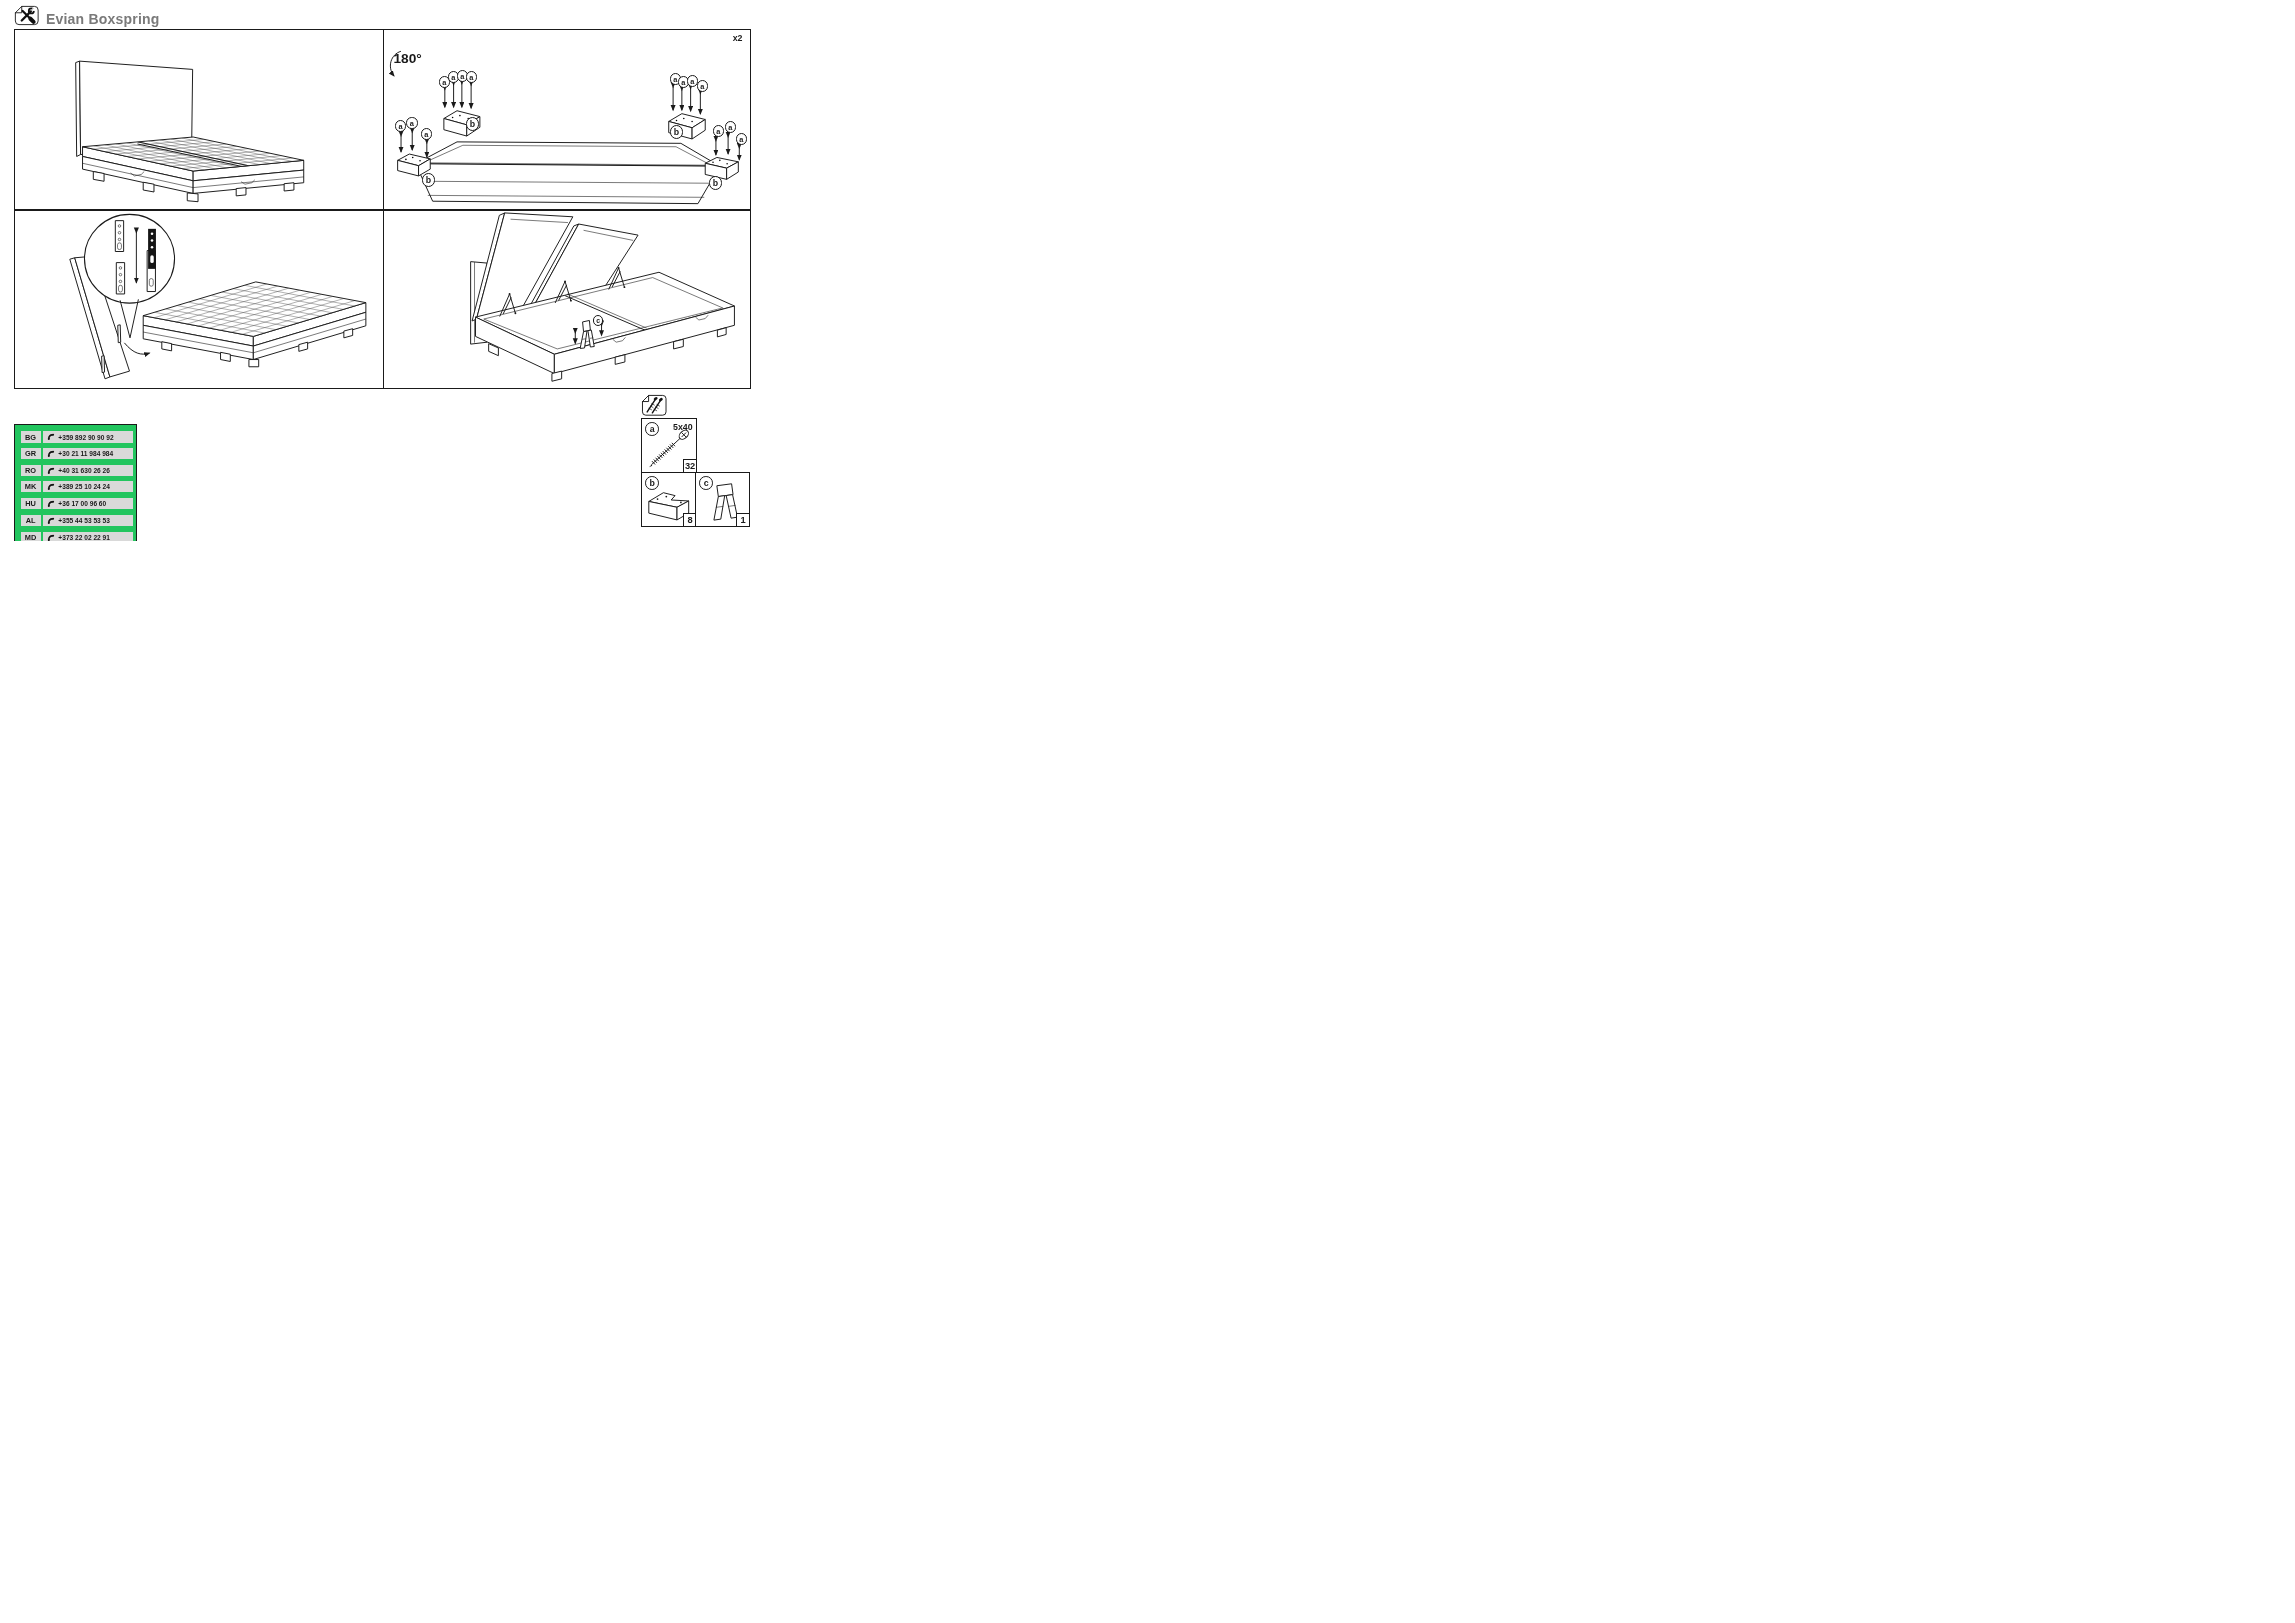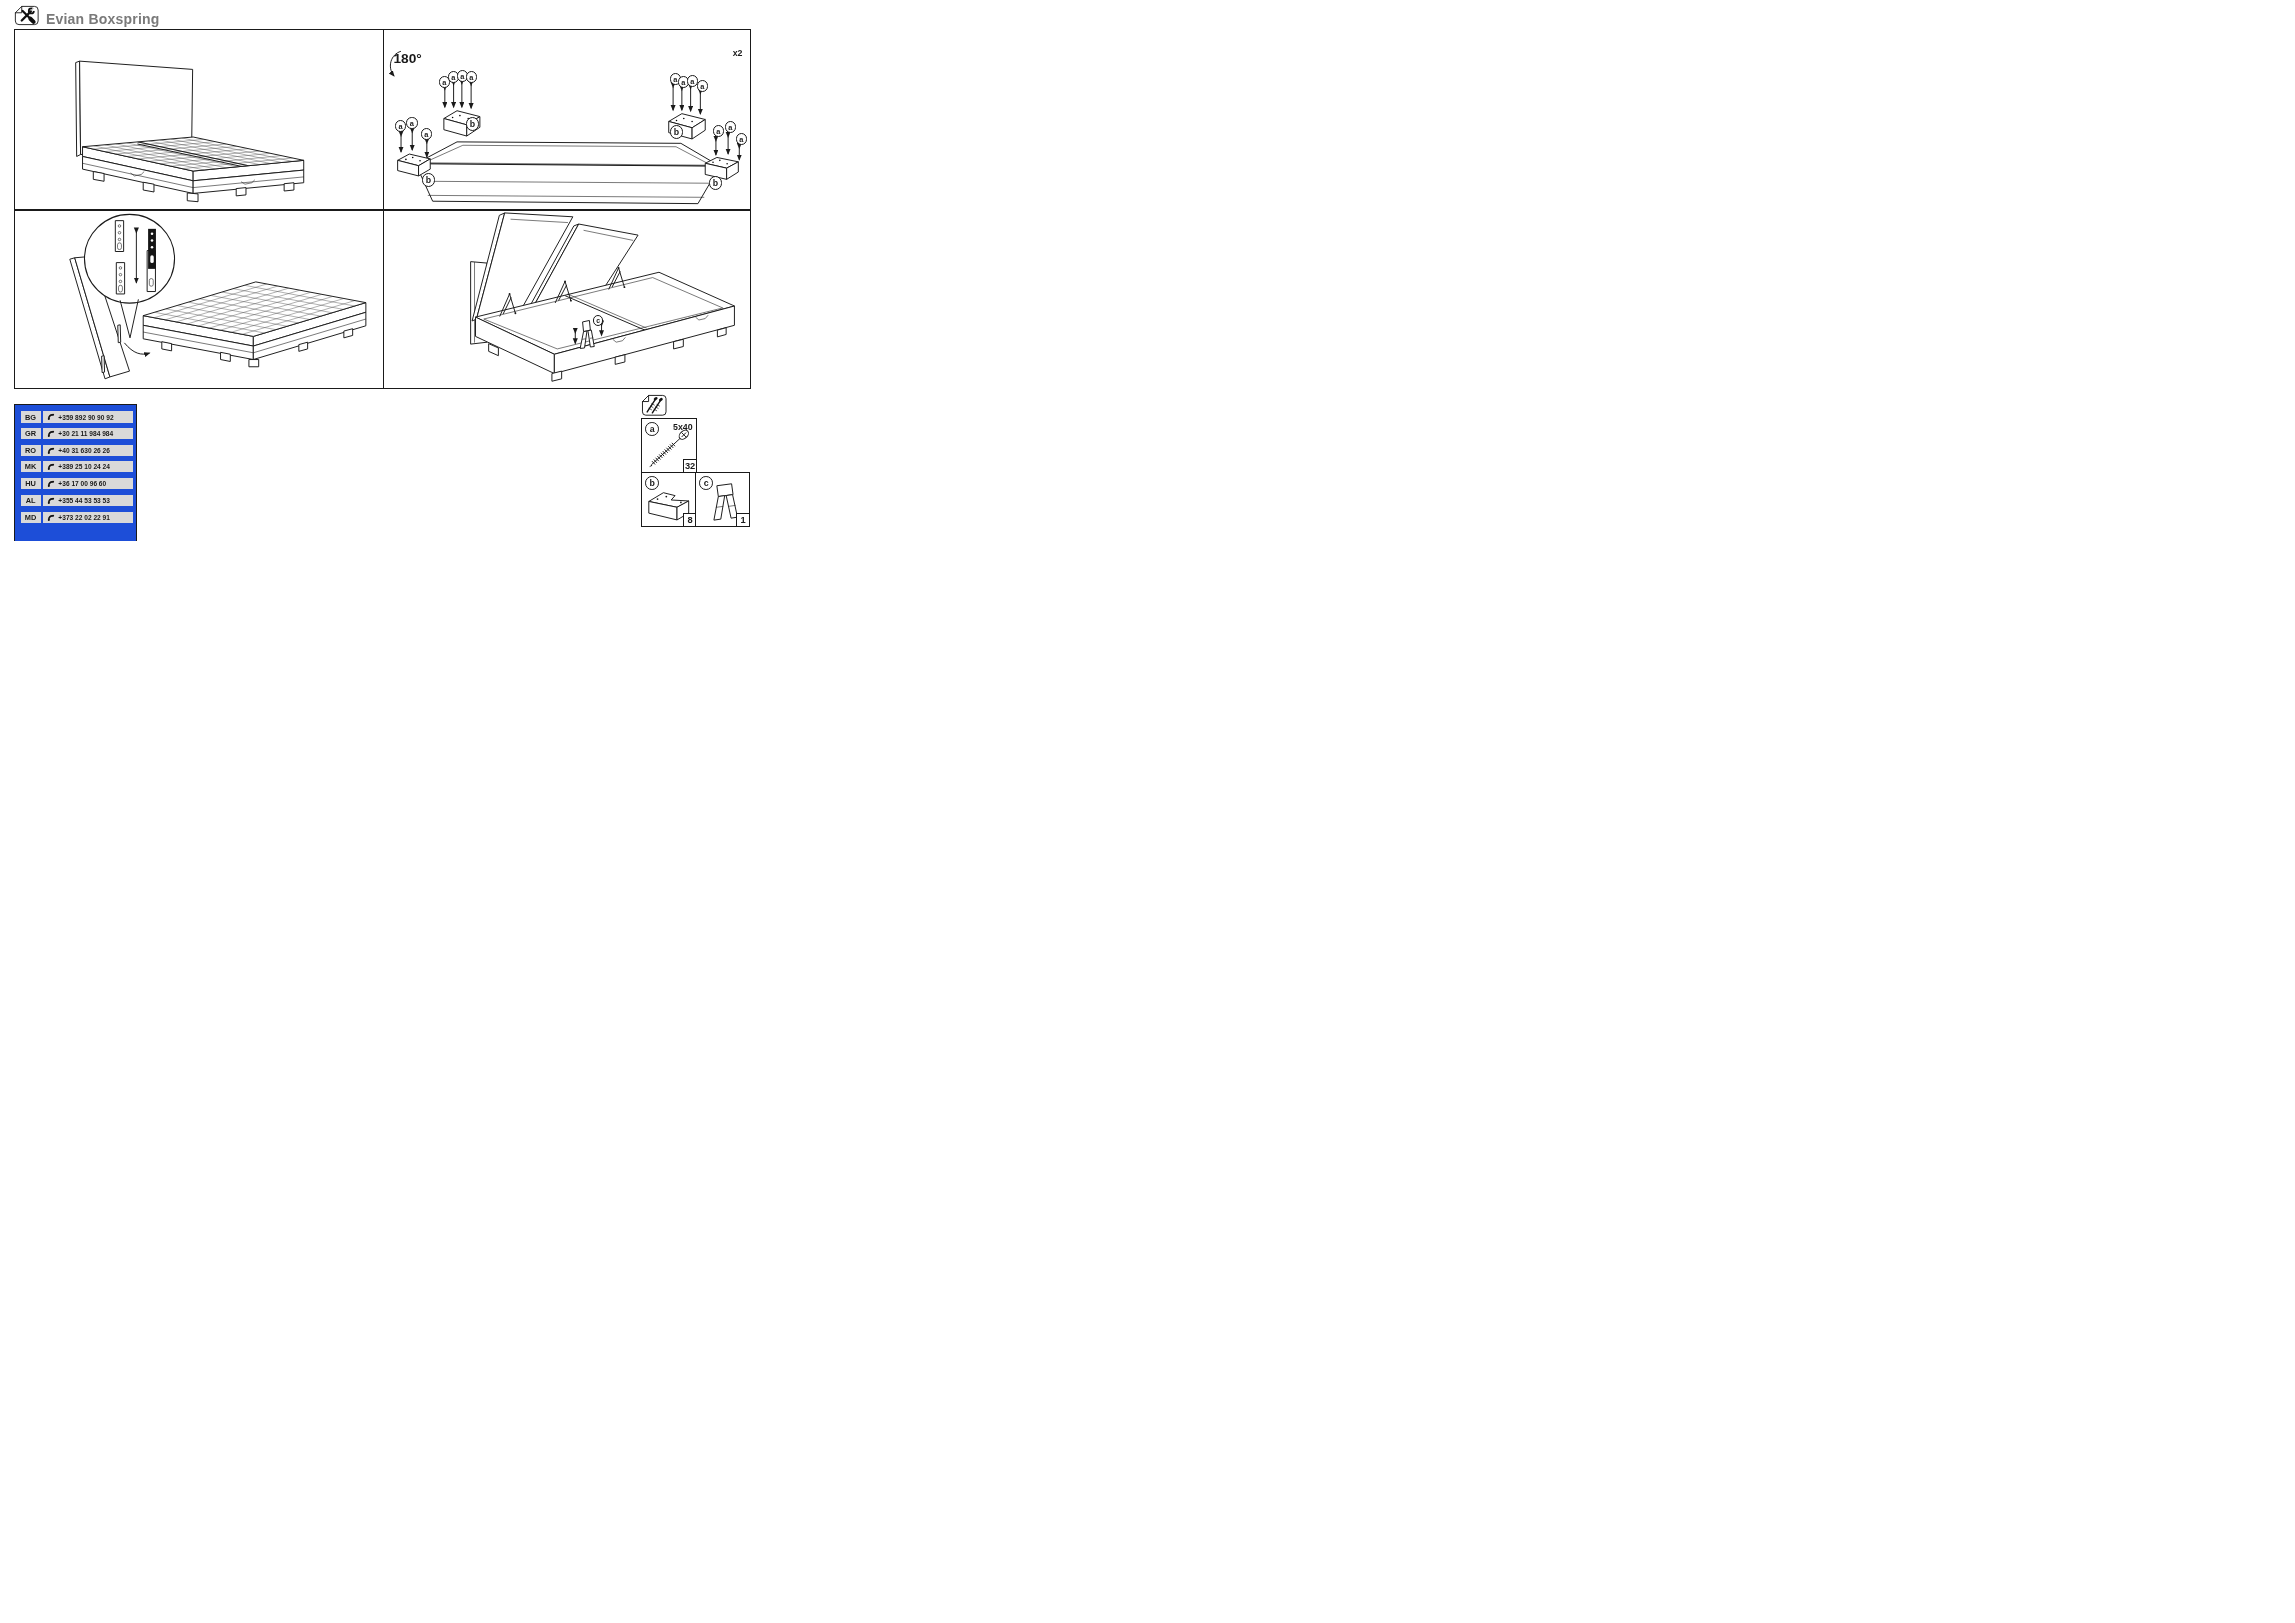--- a/index.html
+++ b/index.html
@@ -20,23 +20,23 @@
   .p3{left:0;top:181px;width:368px;height:177px;}
   .p4{left:369px;top:181px;width:366px;height:177px;}
   .panel svg{position:absolute;left:0;top:0;width:100%;height:100%;}
   
   .clbl{position:absolute;background:#fff;border:1px solid #1a1a1a;border-radius:50%;
         display:flex;align-items:center;justify-content:center;font-weight:bold;box-sizing:border-box;}
   .ca{width:11.3px;height:11.3px;font-size:7.4px;}
   .cb{width:13.7px;height:13.7px;font-size:8.8px;}
   .cc{width:10.8px;height:10.8px;font-size:6.9px;}
   .rot{position:absolute;left:9.8px;top:20.6px;font-size:13.7px;font-weight:bold;}
-  .x2{position:absolute;left:349px;top:18px;font-size:8.8px;font-weight:bold;}
+  .x2{position:absolute;left:349px;top:3px;font-size:8.8px;font-weight:bold;}
   
-  .hotline{position:absolute;left:13.7px;top:404px;width:123px;height:151px;border:1.2px solid #1a1a1a;box-sizing:border-box;background:#1d4ed8;}
+  .hotline{position:absolute;left:13.7px;top:424px;width:123px;height:151px;border:1.2px solid #1a1a1a;box-sizing:border-box;background:#22c55e;}
   .hrow{position:absolute;height:11.3px;}
   .hcode{position:absolute;left:5.9px;width:20px;height:11.3px;background:#d9d9d9;
          display:flex;align-items:center;justify-content:center;font-weight:bold;font-size:7.4px;}
   .hnum{position:absolute;left:28px;width:90px;height:11.3px;background:#d9d9d9;
         display:flex;align-items:center;font-weight:bold;font-size:6.6px;}
   .hnum svg{margin:0 3.4px 0 4.4px;flex:0 0 auto;}
   
   .hwicon{position:absolute;left:641px;top:394px;}
   .pbox{position:absolute;border:1.2px solid #1a1a1a;box-sizing:border-box;background:#fff;}
   .pa{left:641px;top:418px;width:56px;height:55px;}

